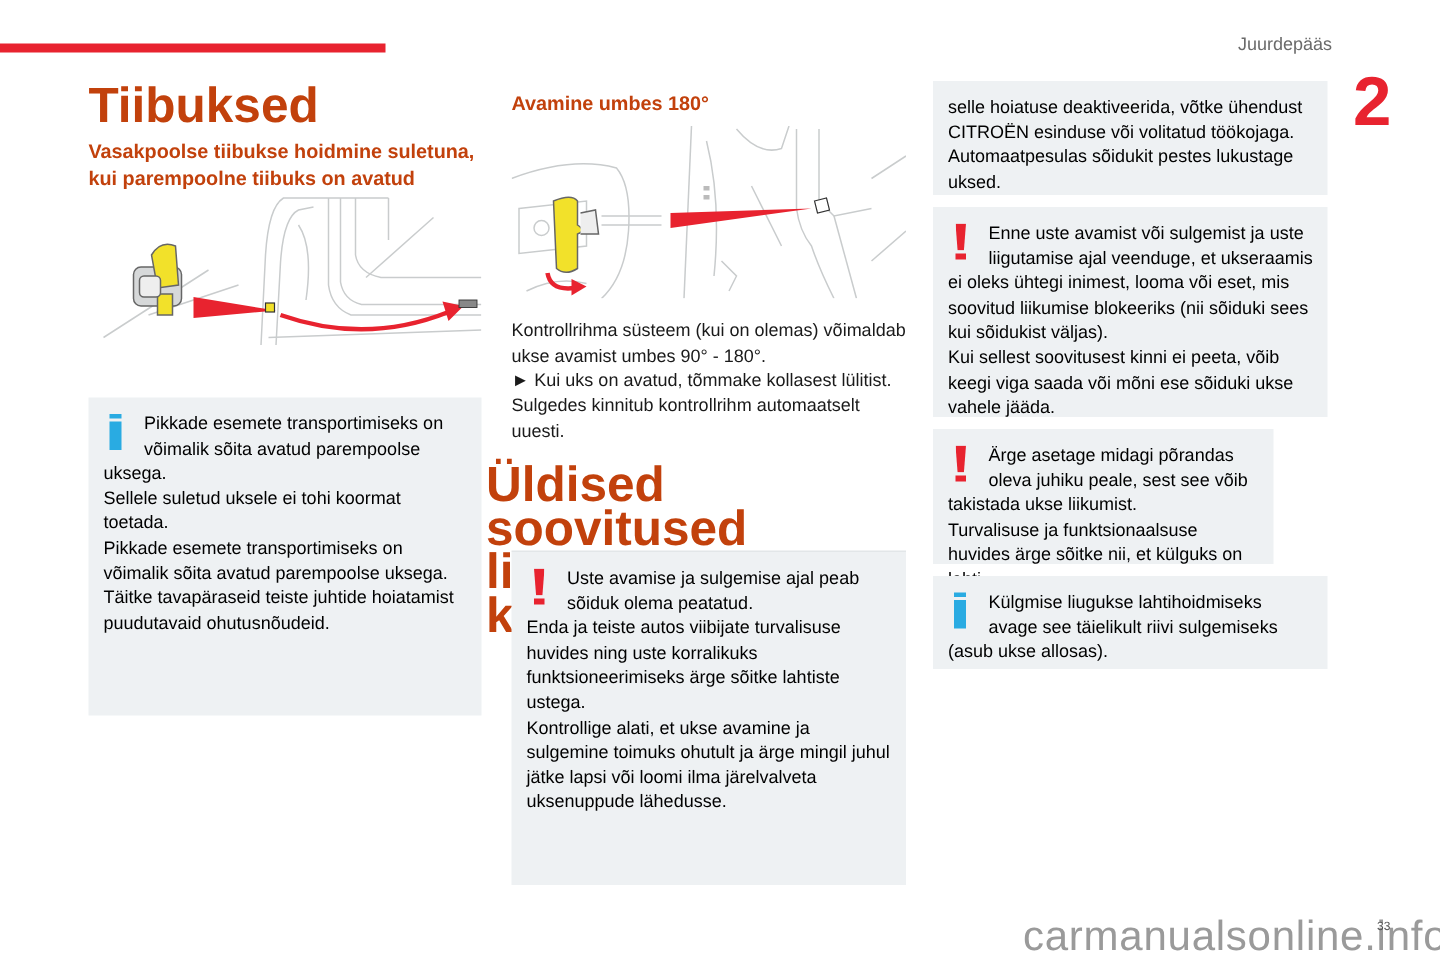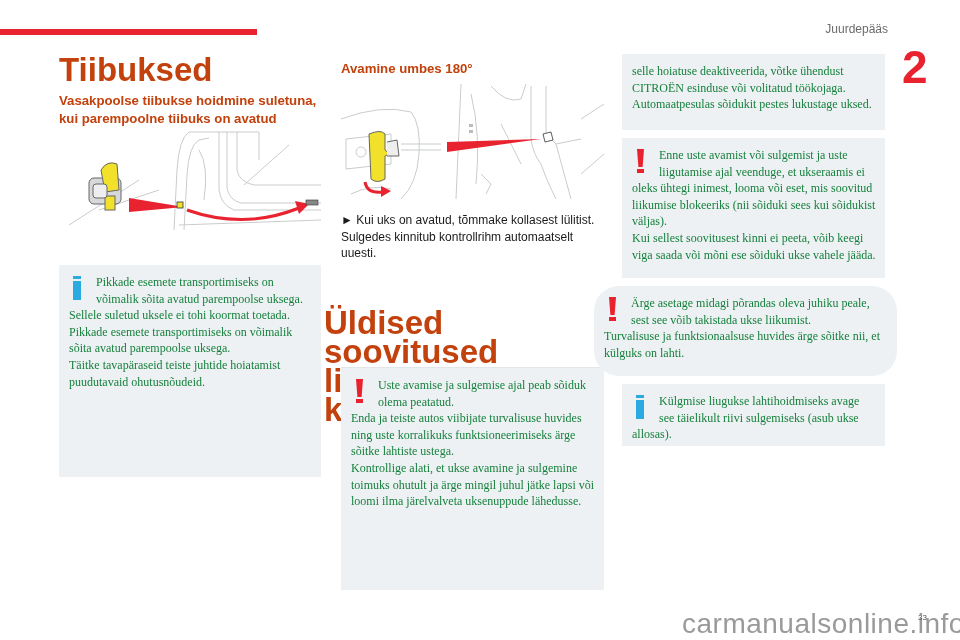--- a/index.html
+++ b/index.html
@@ -28,21 +28,21 @@
     }
     .h2 {
       position: absolute; font-size: 13.2px; font-weight: bold; line-height: 18px;
       color: #c2410c; margin: 0;
     }
     .para {
       position: absolute; font-size: 12px; line-height: 16.7px; color: #1a1a1a;
     }
     .note {
       position: absolute; background: #eef1f3; padding: 9px 9px 9px 10px;
-      font-size: 12px; line-height: 16.6px; color: #15803d; box-sizing: border-box; font-family: Liberation Serif, serif;
+      font-size: 12px; line-height: 16.6px; color: #000000; box-sizing: border-box;
     }
     .note .ico {
       float: left; width: 18px; height: 30px; margin-right: 9px; position: relative;
     }
     .ico-info .bar-dot {
       position: absolute; left: 4px; top: 2px; width: 8px; height: 3px; background: #29abe2;
     }
     .ico-info .bar-stem {
       position: absolute; left: 4px; top: 7px; width: 8px; height: 19px; background: #29abe2;
     }
@@ -151,20 +151,21 @@
 
     <path d="M24 98 Q26 110 42 108" fill="none" stroke="#e8232f" stroke-width="3"></path>
     <polygon points="40,102 50,107 40,113" fill="#e8232f"></polygon>
 
     <polygon points="106,58 106,68 200,55" fill="#e8232f"></polygon>
     <path d="M202 50 L210 48 L212 56 L204 58 Z" fill="#fff" stroke="#333" stroke-width="0.8"></path>
   </svg>
 </div>
 
 <div class="para" style="left:341px; top:212px; width:268px;">
+  <div>Kontrollrihma süsteem (kui on olemas) võimaldab ukse avamist umbes 90° - 180°.</div>
   <div><span>►</span><span> Kui uks on avatud, tõmmake kollasest lülitist.</span></div>
   <div>Sulgedes kinnitub kontrollrihm automaatselt uuesti.</div>
 </div>
 
 <h1 class="h1" style="left:324px; top:308px; width:263px;">Üldised soovitused liuguste kasutamisel</h1>
 <div class="divider" style="left:341px; top:367px; width:263px;"></div>
 
 <div class="note" style="left:341px; top:368px; width:263px; height:222px;">
   <span class="ico ico-warn">
     <span class="bar-stem"></span>
@@ -181,21 +182,21 @@
 
 <div class="note" style="left:622px; top:138px; width:263px; height:140px;">
   <span class="ico ico-warn">
     <span class="bar-stem"></span>
       <span class="bar-dot"></span>
   </span>
   <p>Enne uste avamist või sulgemist ja uste liigutamise ajal veenduge, et ukseraamis ei oleks ühtegi inimest, looma või eset, mis soovitud liikumise blokeeriks (nii sõiduki sees kui sõidukist väljas).</p>
   <p>Kui sellest soovitusest kinni ei peeta, võib keegi viga saada või mõni ese sõiduki ukse vahele jääda.</p>
 </div>
 
-<div class="note" style="left:594px; top:286px; width:303px; height:90px;border-radius:25px;">
+<div class="note" style="left:622px; top:286px; width:227px; height:90px;">
   <span class="ico ico-warn">
     <span class="bar-stem"></span>
       <span class="bar-dot"></span>
   </span>
   <p>Ärge asetage midagi põrandas oleva juhiku peale, sest see võib takistada ukse liikumist.</p>
   <p>Turvalisuse ja funktsionaalsuse huvides ärge sõitke nii, et külguks on lahti.</p>
 </div>
 
 <div class="note" style="left:622px; top:384px; width:263px; height:62px;">
   <span class="ico ico-info">

